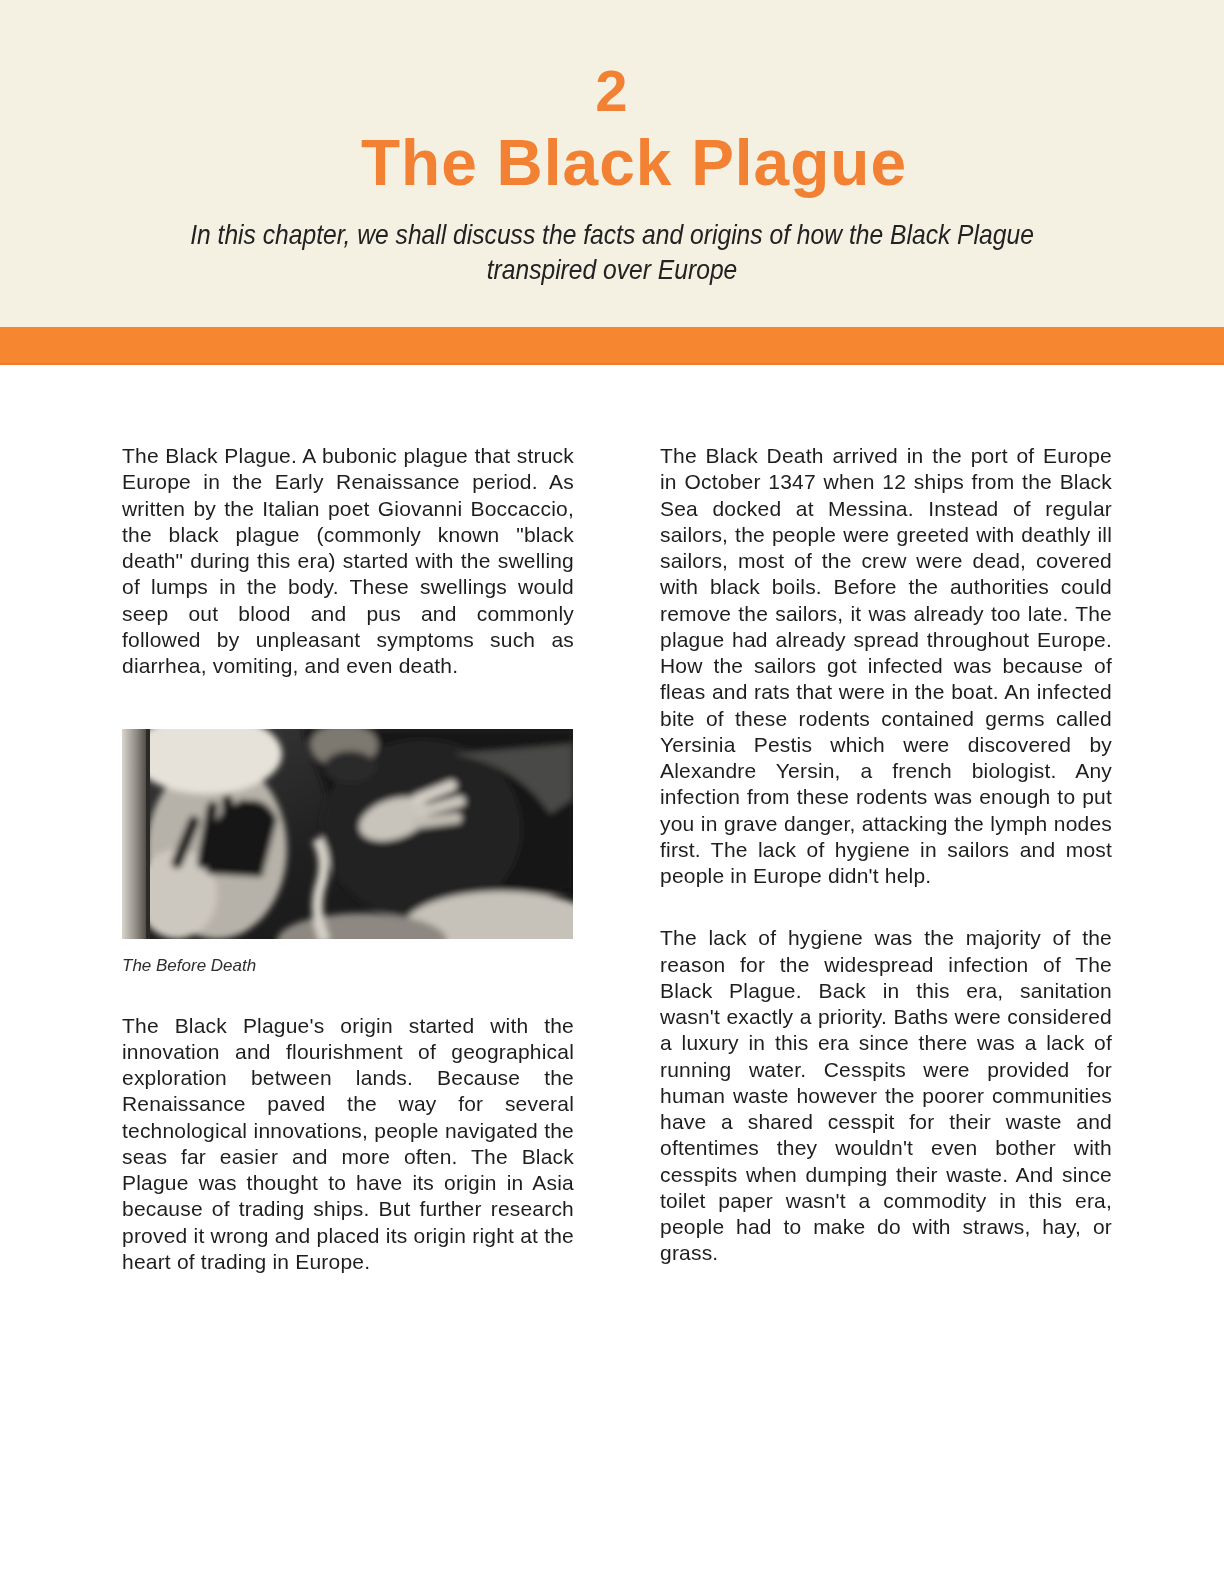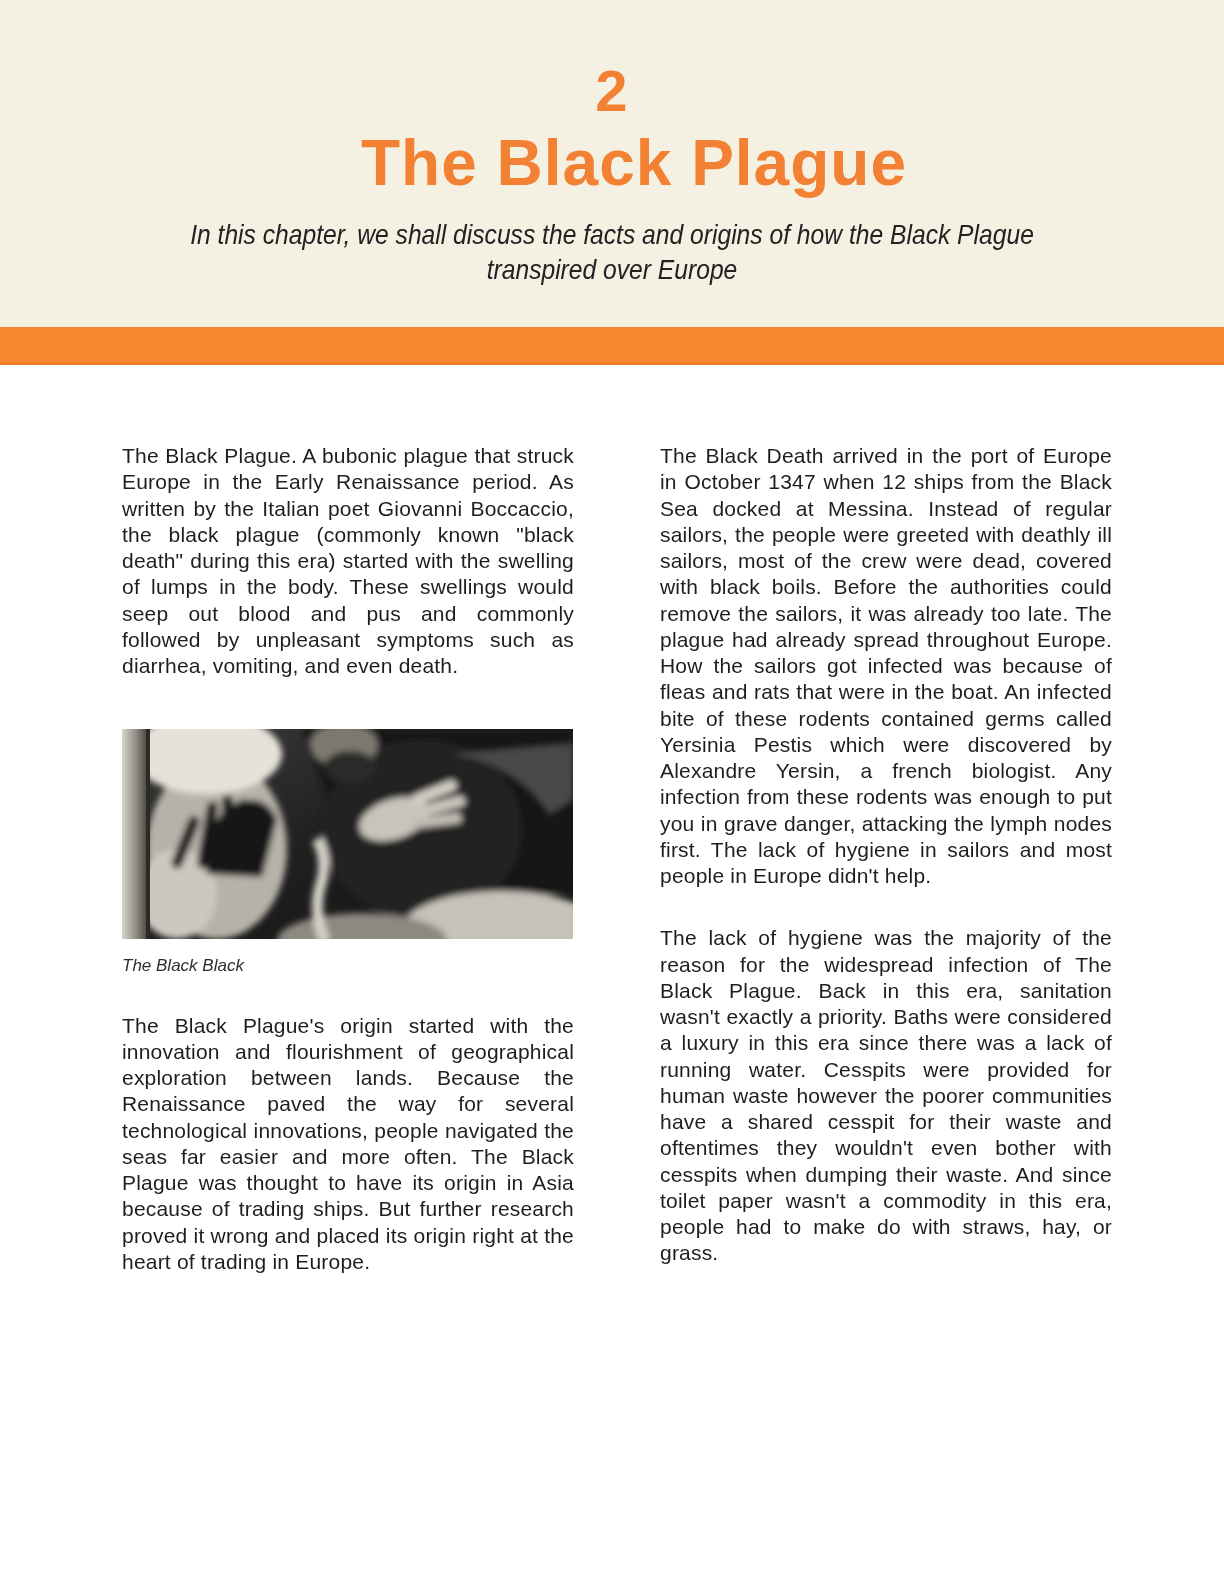--- a/index.html
+++ b/index.html
@@ -161,21 +161,21 @@
             <ellipse cx="240" cy="212" rx="85" ry="28" fill="#8d8982"></ellipse>
 
             <path d="M195 110 q12 22 3 48 q-7 26 5 54" stroke="#d6d2c9" stroke-width="11" fill="none"></path>
           </g>
 
           <rect x="0" y="0" width="26" height="210" fill="url(#pillar)"></rect>
           <rect x="24" y="0" width="4" height="210" fill="#2c2a27"></rect>
         </svg>
       </div>
 
-      <div class="figure-caption">The Black Black</div>
+      <div class="figure-caption">The Before Death</div>
 
       <p class="para-2">The Black Plague's origin started with the innovation and flourishment of geographical exploration between lands. Because the Renaissance paved the way for several technological innovations, people navigated the seas far easier and more often. The Black Plague was thought to have its origin in Asia because of trading ships. But further research proved it wrong and placed its origin right at the heart of trading in Europe.</p>
     </div>
 
     <div class="col">
       <p>The Black Death arrived in the port of Europe in October 1347 when 12 ships from the Black Sea docked at Messina. Instead of regular sailors, the people were greeted with deathly ill sailors, most of the crew were dead, covered with black boils. Before the authorities could remove the sailors, it was already too late. The plague had already spread throughout Europe. How the sailors got infected was because of fleas and rats that were in the boat. An infected bite of these rodents contained germs called Yersinia Pestis which were discovered by Alexandre Yersin, a french biologist. Any infection from these rodents was enough to put you in grave danger, attacking the lymph nodes first. The lack of hygiene in sailors and most people in Europe didn't help.</p>
       <p class="para-2">The lack of hygiene was the majority of the reason for the widespread infection of The Black Plague. Back in this era, sanitation wasn't exactly a priority. Baths were considered a luxury in this era since there was a lack of running water. Cesspits were provided for human waste however the poorer communities have a shared cesspit for their waste and oftentimes they wouldn't even bother with cesspits when dumping their waste. And since toilet paper wasn't a commodity in this era, people had to make do with straws, hay, or grass.</p>
     </div>
 
   </div>

